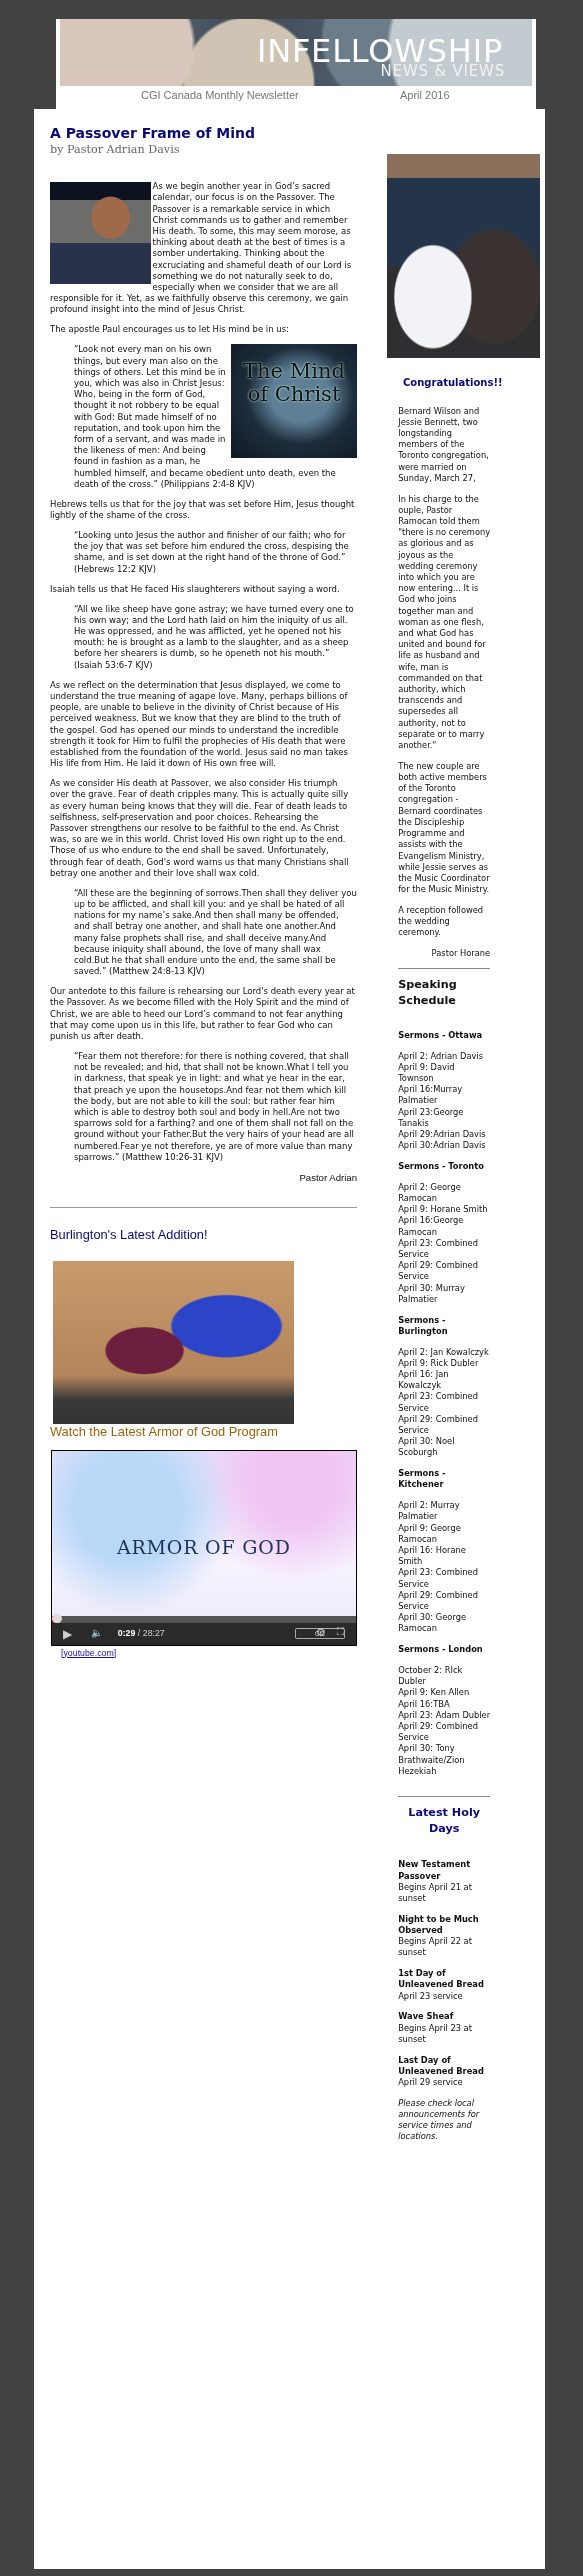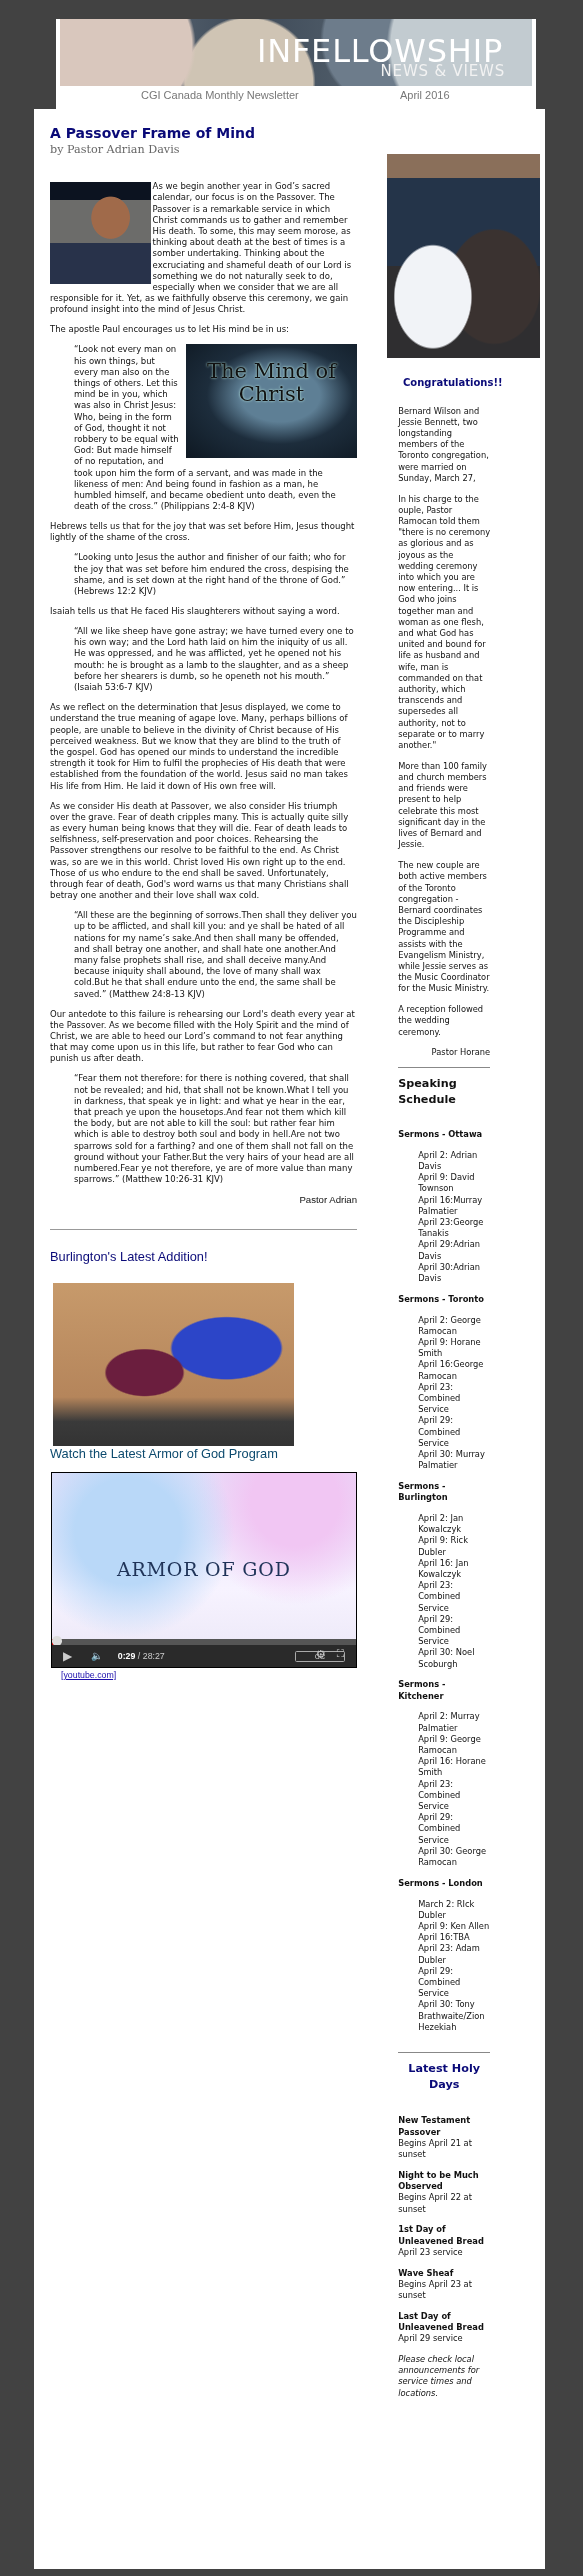--- a/index.html
+++ b/index.html
@@ -24,31 +24,31 @@
 
   h1.article-title { margin:0; color:#0a0a78; font-family:"DejaVu Sans", sans-serif; font-weight:bold; font-size:14px; line-height:17.6px; }
   .byline { color:#666; font-family:"DejaVu Serif", serif; font-size:11.2px; margin:0 0 25.6px 0; }
   p.body { margin:0 0 8.8px 0; font-family:"DejaVu Sans", sans-serif; font-size:8.5px; line-height:11.2px; color:#111; }
   blockquote { margin:0 0 8.8px 24px; font-family:"DejaVu Sans", sans-serif; font-size:8.5px; line-height:11.2px; color:#111; }
   .img-pastor { float:left; width:101px; height:102px; margin:0.8px 1.6px 0 0;
     background: radial-gradient(ellipse at 60% 35%, #a06a4a 0 22%, transparent 23%),
                 linear-gradient(180deg,#0c1320 0 18%, #6c6c6a 18% 60%, #28324a 60% 100%); }
   .img-mind { float:right; width:126px; height:114px; margin:0 0 0 4.8px;
     background: radial-gradient(ellipse at 55% 45%, #5e7f95 0 30%, #1d2d3c 55%, #0e1822 100%);
-    position:relative;padding-left:45px; }
+    position:relative; }
   .img-mind .mind-text { position:absolute; left:0; right:0; top:16px; text-align:center; color:#111; font-family:"DejaVu Serif", serif; font-size:21px; line-height:22.4px; text-shadow:0 0 2.4px #cfe; }
   .signature { text-align:right; font-family:"Liberation Sans", sans-serif; font-size:9.6px; color:#111; margin:0 0 24px 0; }
   hr.sep { border:0; border-top:0.8px solid #999; margin:0 0 19px 0; }
   h2.section { margin:0 0 19px 0; color:#0a0a78; font-family:"Liberation Sans", sans-serif; font-weight:normal; font-size:12.8px; }
   .img-family { width:241px; height:163px; margin:0 0 0 3.2px;
     background: radial-gradient(ellipse at 38% 55%, #6b1e3e 0 18%, transparent 19%),
                 radial-gradient(ellipse at 72% 40%, #2c45c8 0 22%, transparent 23%),
                 linear-gradient(180deg,#c79a6b,#b5855b 70%, #3a3a3a 85%, #333 100%); }
   p.sans { margin:32px 0 14.4px 0; font-family:"Liberation Sans", sans-serif; font-size:9.6px; line-height:12px; color:#222; }
-  h2.video-title { margin:0 0 11.2px 0; color:#0c4a6e; font-family:"Liberation Sans", sans-serif; font-weight:normal; font-size:12.8px; }
+  h2.video-title { margin:0 0 11.2px 0; color:#a16207; font-family:"Liberation Sans", sans-serif; font-weight:normal; font-size:12.8px; }
   .video { position:relative; width:304px; height:194px; border:0.8px solid #000; margin-left:0.8px;
     background: radial-gradient(circle at 25% 30%, #b9d8f8 0 20%, transparent 40%),
                 radial-gradient(circle at 80% 15%, #f1c6f3 0 15%, transparent 35%),
                 linear-gradient(180deg,#e6e0fa,#f7f3ff 60%, #eae6f6); }
   .video .vtitle { position:absolute; left:0; right:0; top:85px; text-align:center; font-family:"DejaVu Serif", serif; font-size:19px; color:#1f3358; letter-spacing:0.8px; }
   .video .progress { position:absolute; left:0; right:0; bottom:22.4px; height:6.4px; background:#555; }
   .video .progress .fill { position:absolute; left:0; top:0; bottom:0; background:#c00; }
   .video .progress .knob { position:absolute; top:-2.4px; width:9.6px; height:9.6px; border-radius:50%; background:#ddd; margin-left:-4.8px; }
   .video .controls { position:absolute; left:0; right:0; bottom:0; height:22.4px; background:#2a2a2a; color:#ccc; font-family:"Liberation Sans", sans-serif; font-size:8.8px; }
   .video .controls span { position:absolute; top:5.6px; }
@@ -59,21 +59,21 @@
                 radial-gradient(ellipse at 70% 65%, #3a3230 0 30%, transparent 31%),
                 linear-gradient(180deg,#8a6f5a 0 12%, #243449 12% 55%, #2f2e30 55% 100%); }
   .congrats { margin:19px 0 17.6px 0; text-align:left; padding-left:16px; color:#0a0a78; font-family:"DejaVu Sans", sans-serif; font-weight:bold; font-size:10px; }
   .side-text { padding-left:11.2px; width:92px; }
   .side-text p { margin:0 0 9.6px 0; font-family:"DejaVu Sans", sans-serif; font-size:8.3px; line-height:11.2px; color:#111; }
   .side-sig { text-align:right; font-family:"DejaVu Sans", sans-serif; font-size:8.3px; color:#111; margin:0 0 9.6px 0; }
   .side-hr { border:0; border-top:0.8px solid #888; margin:0 0 8px 0; }
   h3.sched { margin:0 0 21px 0; font-family:"DejaVu Sans", sans-serif; font-weight:bold; font-size:11.2px; line-height:16px; color:#111; }
   h4.loc { margin:0 0 9.6px 0; font-family:"DejaVu Sans", sans-serif; font-weight:bold; font-size:8.3px; line-height:11.2px; color:#111; }
   .entries { margin:0 0 9.6px 0; font-family:"DejaVu Sans", sans-serif; font-size:8.3px; line-height:11.2px; color:#111; }
-  .entry { display:block;margin-left:20px; }
+  .entry { display:block; }
   h3.holy { margin:8px 0 22.4px 0; text-align:center; font-family:"DejaVu Sans", sans-serif; font-weight:bold; font-size:11.2px; line-height:16px; color:#0a0a78; }
   .holy-item { margin:0 0 9.6px 0; font-family:"DejaVu Sans", sans-serif; font-size:8.3px; line-height:11.2px; color:#111; }
   .holy-item b { display:block; font-weight:bold; }
   .note { font-family:"DejaVu Sans", sans-serif; font-style:italic; font-size:8.3px; line-height:11.2px; color:#111; margin:0; }
 </style>
 </head>
 <body>
 
 <div class="header-wrap">
   <div class="banner">
@@ -142,21 +142,20 @@
     </section>
   </div>
 
   <aside class="side">
     <div class="img-wedding"></div>
     <div class="congrats">Congratulations!!</div>
 
     <div class="side-text">
       <p>Bernard Wilson and Jessie Bennett, two longstanding members of the Toronto congregation, were married on Sunday, March 27,</p>
       <p>In his charge to the ouple, Pastor Ramocan told them "there is no ceremony as glorious and as joyous as the wedding ceremony into which you are now entering... It is God who joins together man and woman as one flesh, and what God has united and bound for life as husband and wife, man is commanded on that authority, which transcends and supersedes all authority, not to separate or to marry another."</p>
-      <p>More than 100 family and church members and friends were present to help celebrate this most significant day in the lives of Bernard and Jessie.</p>
       <p>The new couple are both active members of the Toronto congregation - Bernard coordinates the Discipleship Programme and assists with the Evangelism Ministry, while Jessie serves as the Music Coordinator for the Music Ministry.</p>
       <p>A reception followed the wedding ceremony.</p>
       <div class="side-sig">Pastor Horane</div>
 
       <hr class="side-hr">
       <h3 class="sched">Speaking Schedule</h3>
 
       <div id="schedule-list">
           <h4 class="loc">Sermons - Ottawa</h4>
           <div class="entries">
@@ -189,21 +188,21 @@
           <div class="entries">
             <span class="entry">April  2: Murray Palmatier</span>
             <span class="entry">April  9: George Ramocan</span>
             <span class="entry">April 16: Horane Smith</span>
             <span class="entry">April 23: Combined Service</span>
             <span class="entry">April 29: Combined Service</span>
             <span class="entry">April 30: George Ramocan</span>
           </div>
           <h4 class="loc">Sermons - London</h4>
           <div class="entries">
-            <span class="entry">March  2: RIck Dubler</span>
+            <span class="entry">October  2: RIck Dubler</span>
             <span class="entry">April  9: Ken Allen</span>
             <span class="entry">April 16:TBA</span>
             <span class="entry">April 23: Adam Dubler</span>
             <span class="entry">April 29: Combined Service</span>
             <span class="entry">April 30: Tony Brathwaite/Zion Hezekiah</span>
           </div>
         </div>
 
       <hr class="side-hr" style="margin-top:19px">
       <h3 class="holy">Latest Holy Days</h3>

